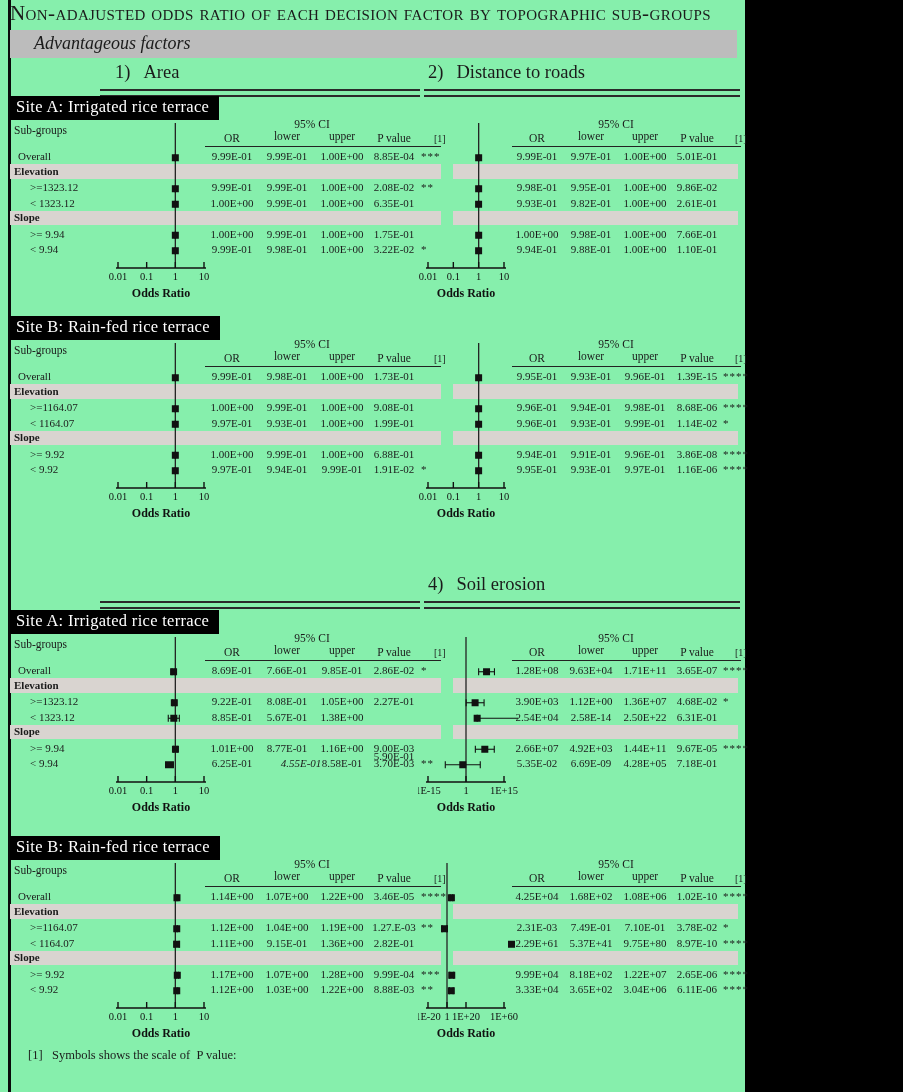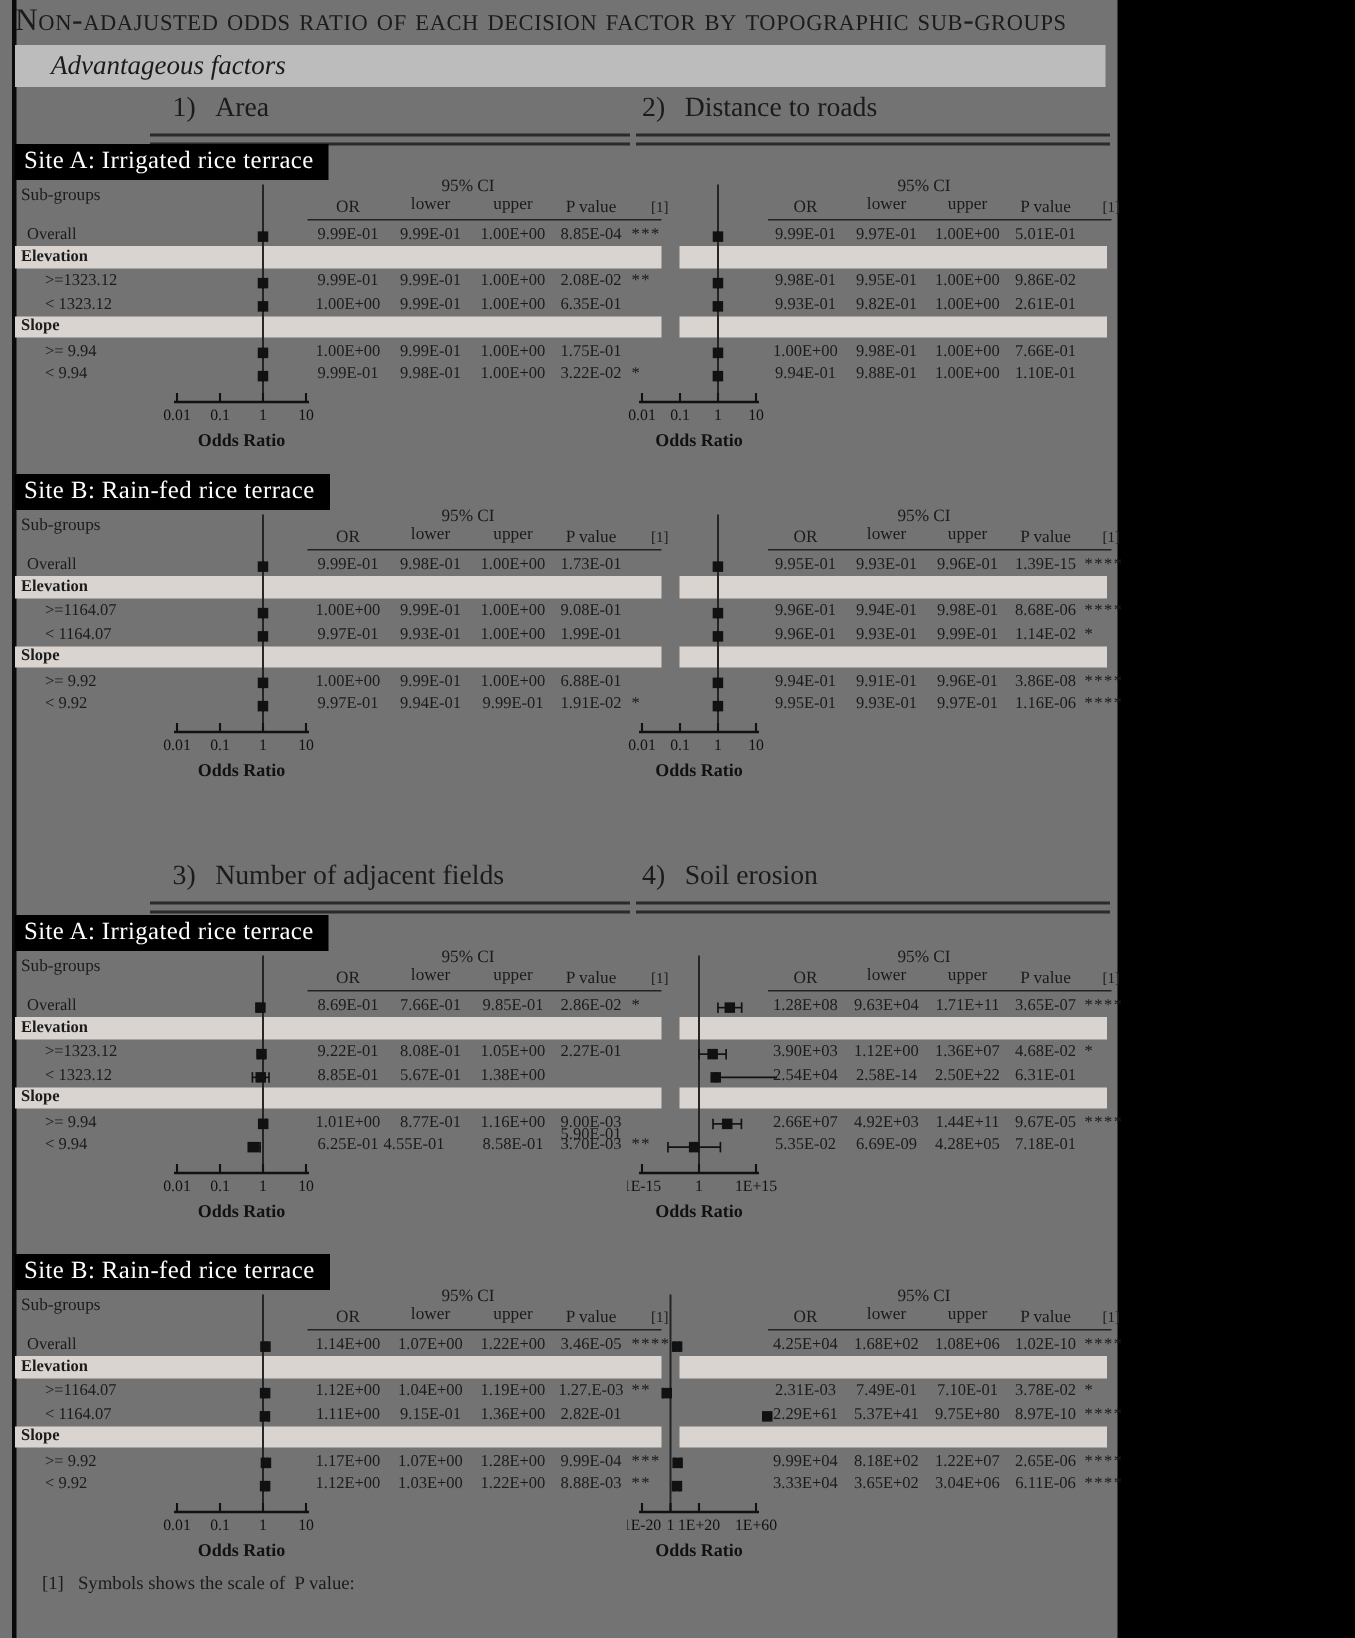--- a/index.html
+++ b/index.html
@@ -1,16 +1,16 @@
 <!DOCTYPE html>
 <html><head>
 <meta charset="utf-8">
 <style>
   html,body{margin:0;padding:0;background:#fff;}
-  .page{position:relative;width:903px;height:1092px;background:#737373;overflow:hidden;
+  .page{position:relative;width:903px;height:1092px;background:#86efac;overflow:hidden;
         font-family:"Liberation Serif",serif;color:#1b1b1b;}
   .left-rule{position:absolute;left:8px;top:0;width:2.5px;height:1092px;background:#0a0a0a;}
   .right-band{position:absolute;left:745px;top:0;width:158px;height:1092px;background:#000;}
   .fig-title{position:absolute;left:10px;top:1px;font-size:21px;font-variant:small-caps;
              letter-spacing:0.4px;white-space:nowrap;}
   #content{position:absolute;left:0;top:0;width:718px;height:1092px;}
   .section-band{position:absolute;left:10px;width:727px;height:28px;background:#bcbcbc;}
   .section-band > span{display:block;font-style:italic;font-size:18px;padding:3px 0 0 24px;}
   .factor-title{position:absolute;font-size:18.5px;white-space:nowrap;}
   .factor-title .num{margin-right:13px;}
@@ -330,21 +330,20 @@
           <text x="10" y="160" text-anchor="middle" class="ticklab">0.01</text>
           <line x1="35.33333333333333" y1="142" x2="35.33333333333333" y2="148" stroke="#111" stroke-width="1.4"></line>
           <text x="35.33333333333333" y="160" text-anchor="middle" class="ticklab">0.1</text>
           <line x1="60.666666666666664" y1="142" x2="60.666666666666664" y2="148" stroke="#111" stroke-width="1.4"></line>
           <text x="60.666666666666664" y="160" text-anchor="middle" class="ticklab">1</text>
           <line x1="86" y1="142" x2="86" y2="148" stroke="#111" stroke-width="1.4"></line>
           <text x="86" y="160" text-anchor="middle" class="ticklab">10</text>
           <text x="48" y="177" text-anchor="middle" class="xlab">Odds Ratio</text>
         </svg>
       </div>
-      <div class="factor-title" style="left: 115px; top: 574px;"><span class="num">3)</span><span>Number of adjacent fields</span></div>
       <div class="double-rule" style="left: 100px; top: 601px; width: 320px;"></div>
       <div class="factor-title" style="left: 428px; top: 574px;"><span class="num">4)</span><span>Soil erosion</span></div>
       <div class="double-rule" style="left: 424px; top: 601px; width: 316px;"></div>
       <div class="site-block" style="top: 610px;">
         <span class="site-title">Site A: Irrigated rice terrace</span>
         <div class="hdr" style="left: 14px; top: 28px;">Sub-groups</div>
         <div class="hdr c" style="left: 312px; top: 22px;">95% CI</div>
         <div class="hdr c" style="left: 232px; top: 36px;">OR</div>
         <div class="hdr c" style="left: 287px; top: 34px;">lower</div>
         <div class="hdr c" style="left: 342px; top: 34px;">upper</div>
@@ -403,21 +402,21 @@
         <div class="val" style="left: 342px; top: 131.5px;">1.16E+00</div>
         <div class="val" style="left: 394px; top: 131.5px;">9.00E-03</div>
         <div class="stars" style="left: 421px; top: 131.5px;"></div>
         <div class="val" style="left: 537px; top: 131.5px;">2.66E+07</div>
         <div class="val" style="left: 591px; top: 131.5px;">4.92E+03</div>
         <div class="val" style="left: 645px; top: 131.5px;">1.44E+11</div>
         <div class="val" style="left: 697px; top: 131.5px;">9.67E-05</div>
         <div class="stars" style="left: 723px; top: 131.5px;">****</div>
         <div class="rowlabel" style="left: 30px; top: 147px;">&lt; 9.94</div>
         <div class="val" style="left: 232px; top: 147px;">6.25E-01</div>
-        <div class="val" style="left: 276px; top: 147px;">4.55E-01</div>
+        <div class="val" style="left: 301px; top: 147px; font-style: italic;">4.55E-01</div>
         <div class="val" style="left: 342px; top: 147px;">8.58E-01</div>
         <div class="val" style="left: 394px; top: 147px;">3.70E-03</div>
         <div class="stars" style="left: 421px; top: 147px;">**</div>
         <div class="val" style="left: 537px; top: 147px;">5.35E-02</div>
         <div class="val" style="left: 591px; top: 147px;">6.69E-09</div>
         <div class="val" style="left: 645px; top: 147px;">4.28E+05</div>
         <div class="val" style="left: 697px; top: 147px;">7.18E-01</div>
         <div class="stars" style="left: 723px; top: 147px;"></div>
         <svg width="110" height="192" class="plot" style="left: 108px; top: 24px;">
           <line x1="67.33333333333333" y1="3" x2="67.33333333333333" y2="148" stroke="#222" stroke-width="1.3"></line>

